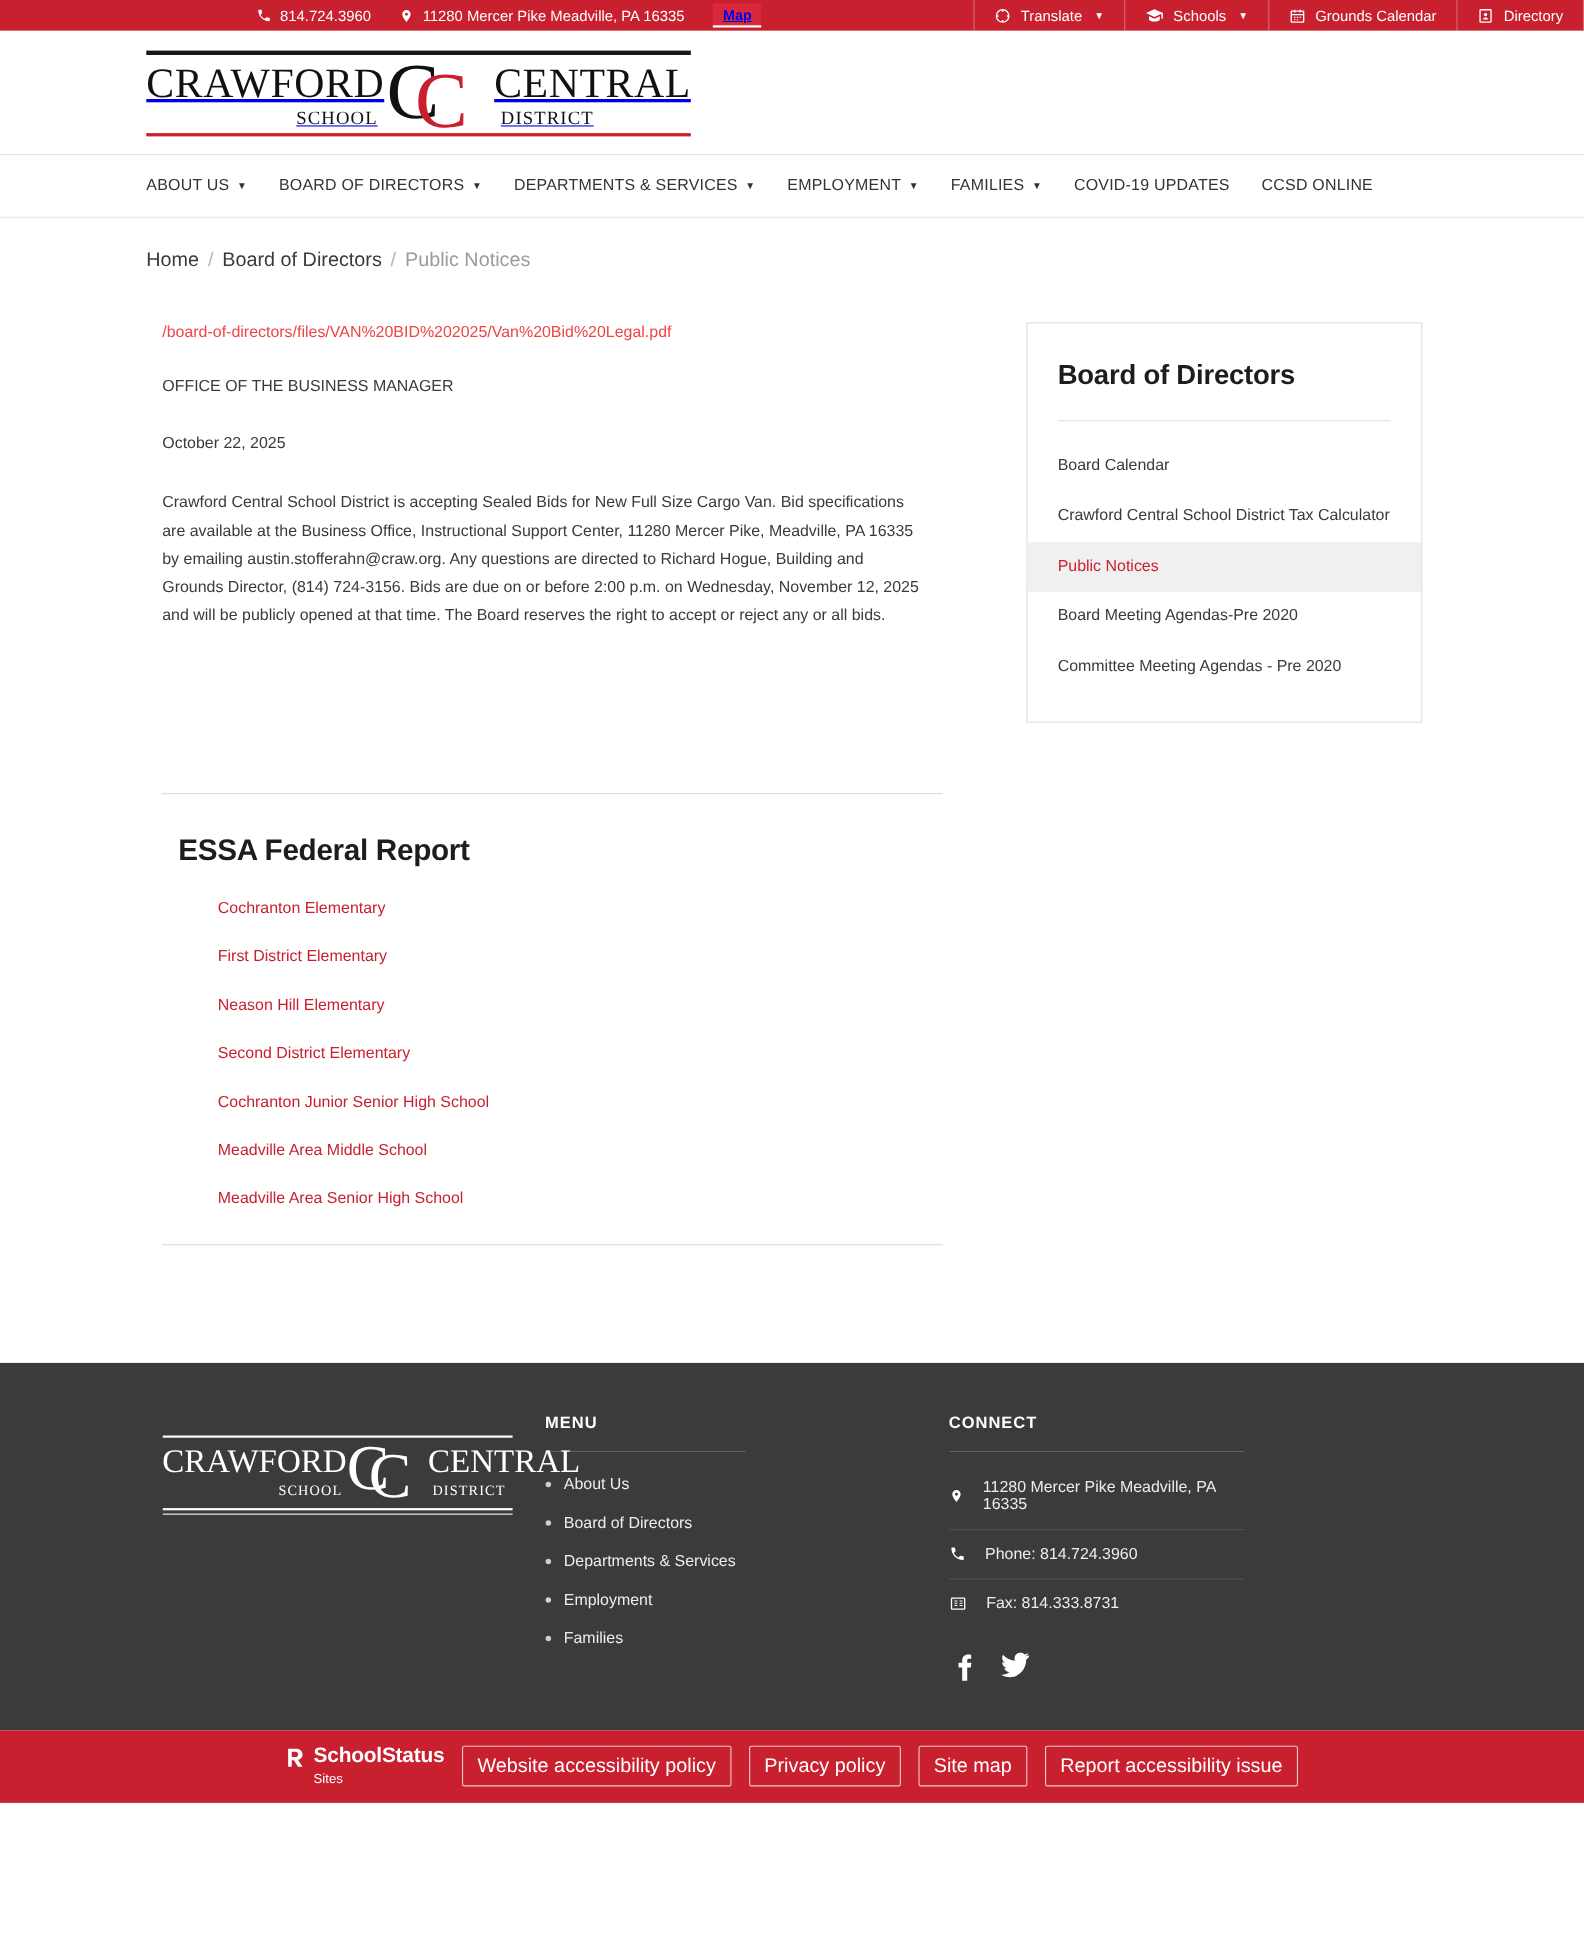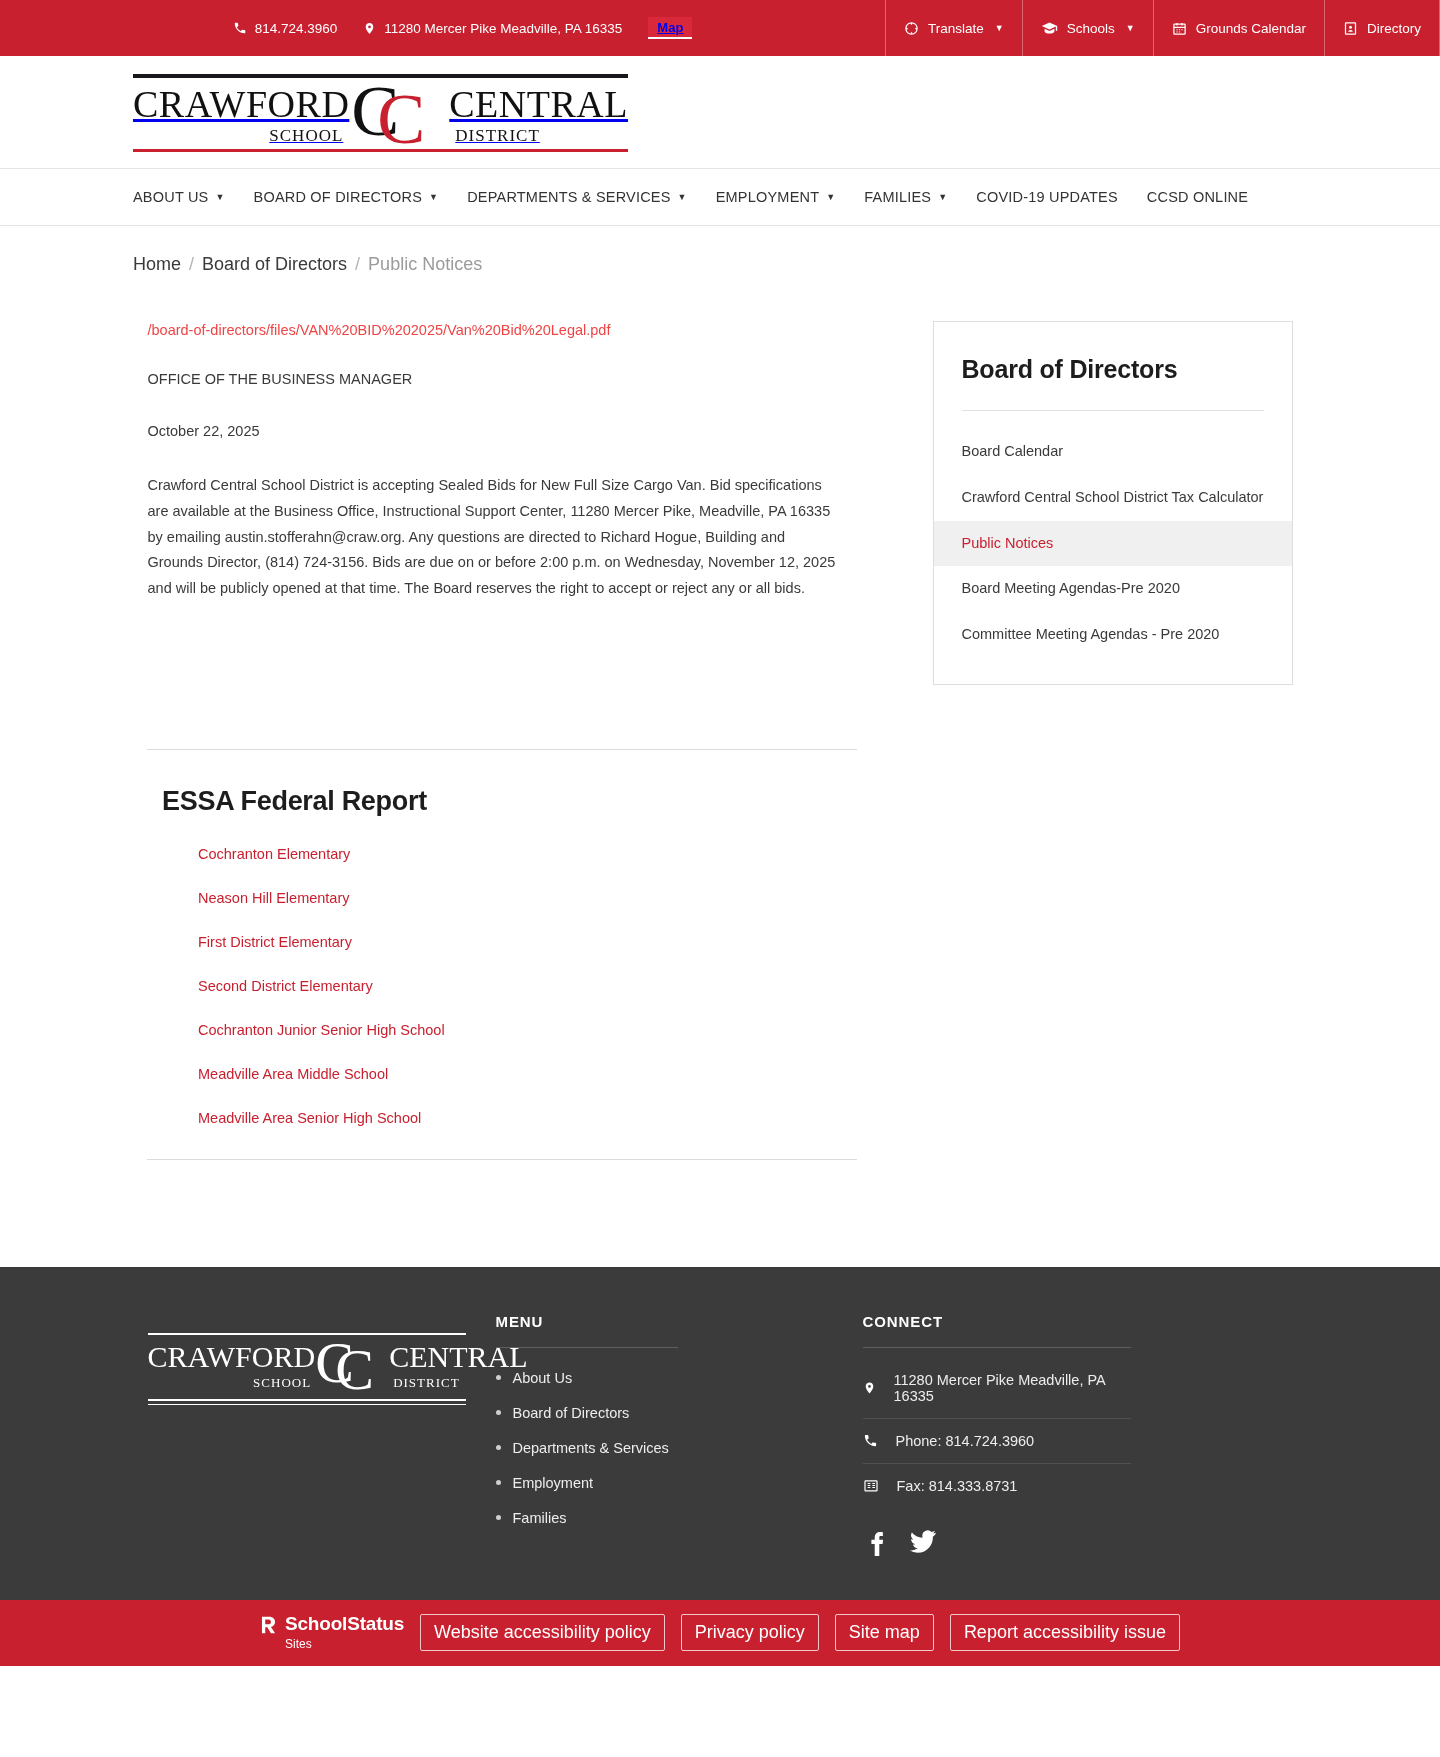--- a/index.html
+++ b/index.html
@@ -6,21 +6,21 @@
   html, body {
     width: 1440px;
     background: #ffffff;
     font-family: "Liberation Sans", sans-serif;
     color: #3a3a3a;
   }
   body { width: 1440px; min-height: 1757px; position: relative; }
 
   
   .topbar {
-    height: 56px;
+    height: 28px;
     background: #c8202f;
     display: flex;
     align-items: stretch;
     justify-content: flex-end;
     color: #ffffff;
     font-size: 13.5px;
   }
   .topbar-left {
     flex: 1;
     display: flex;
@@ -427,22 +427,22 @@
         </li>
       </ul>
     </div>
   </aside>
 </div>
 
 <section class="essa">
   <h2 class="essa-title">ESSA Federal Report</h2>
   <ul class="essa-list">
     <li><a class="essa-link" href="#">Cochranton Elementary</a></li>
+    <li><a class="essa-link" href="#">First District Elementary</a></li>
     <li><a class="essa-link" href="#">Neason Hill Elementary</a></li>
-    <li><a class="essa-link" href="#">First District Elementary</a></li>
     <li><a class="essa-link" href="#">Second District Elementary</a></li>
     <li><a class="essa-link" href="#">Cochranton Junior Senior High School</a></li>
     <li><a class="essa-link" href="#">Meadville Area Middle School</a></li>
     <li><a class="essa-link" href="#">Meadville Area Senior High School</a></li>
   </ul>
 </section>
 <div class="essa-bottom-rule"></div>
 
 <footer class="footer">
   <div class="footer-inner">

